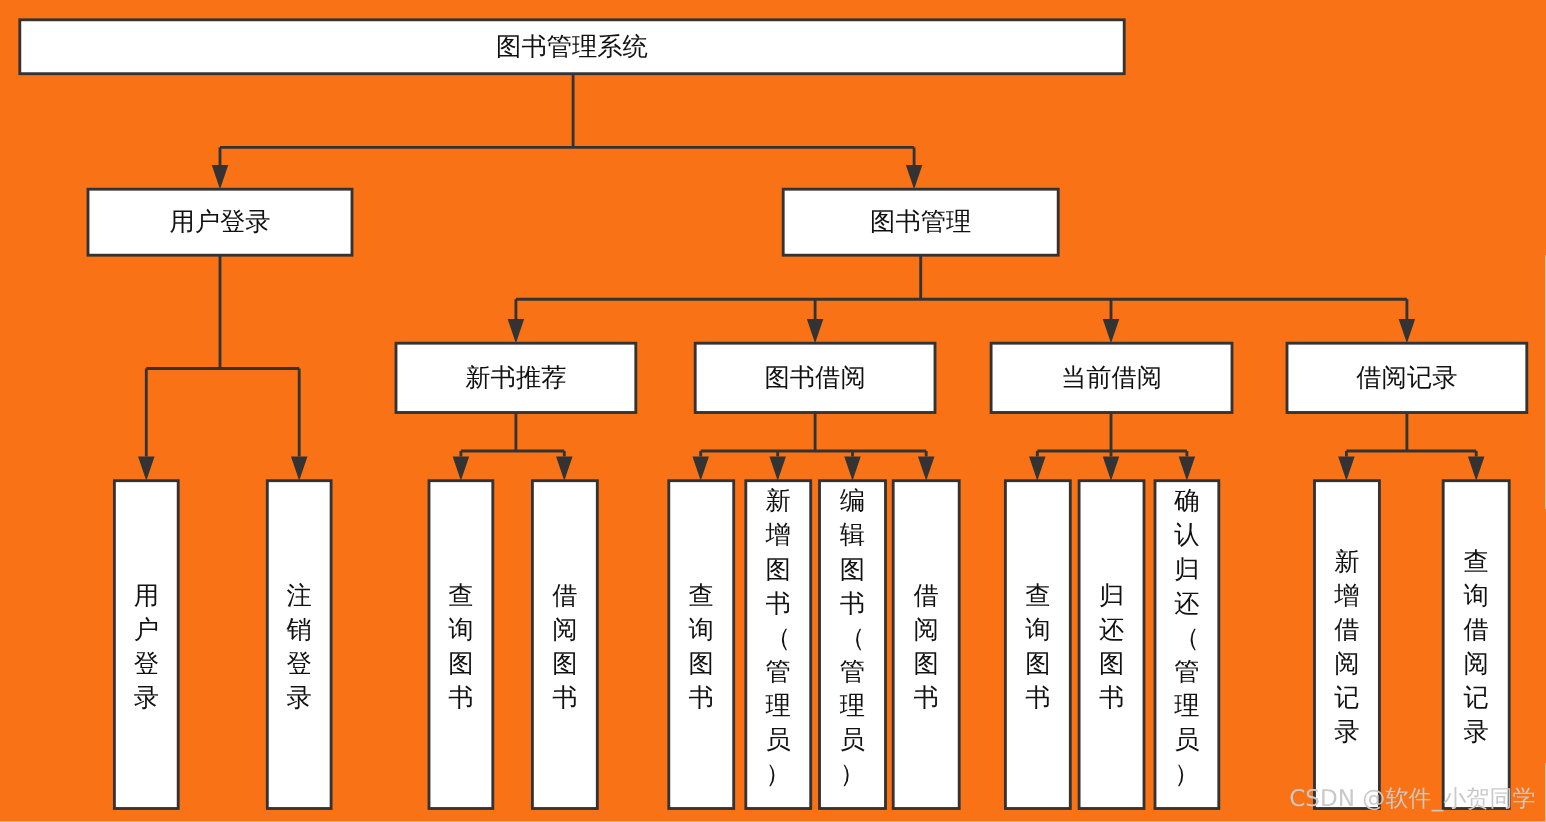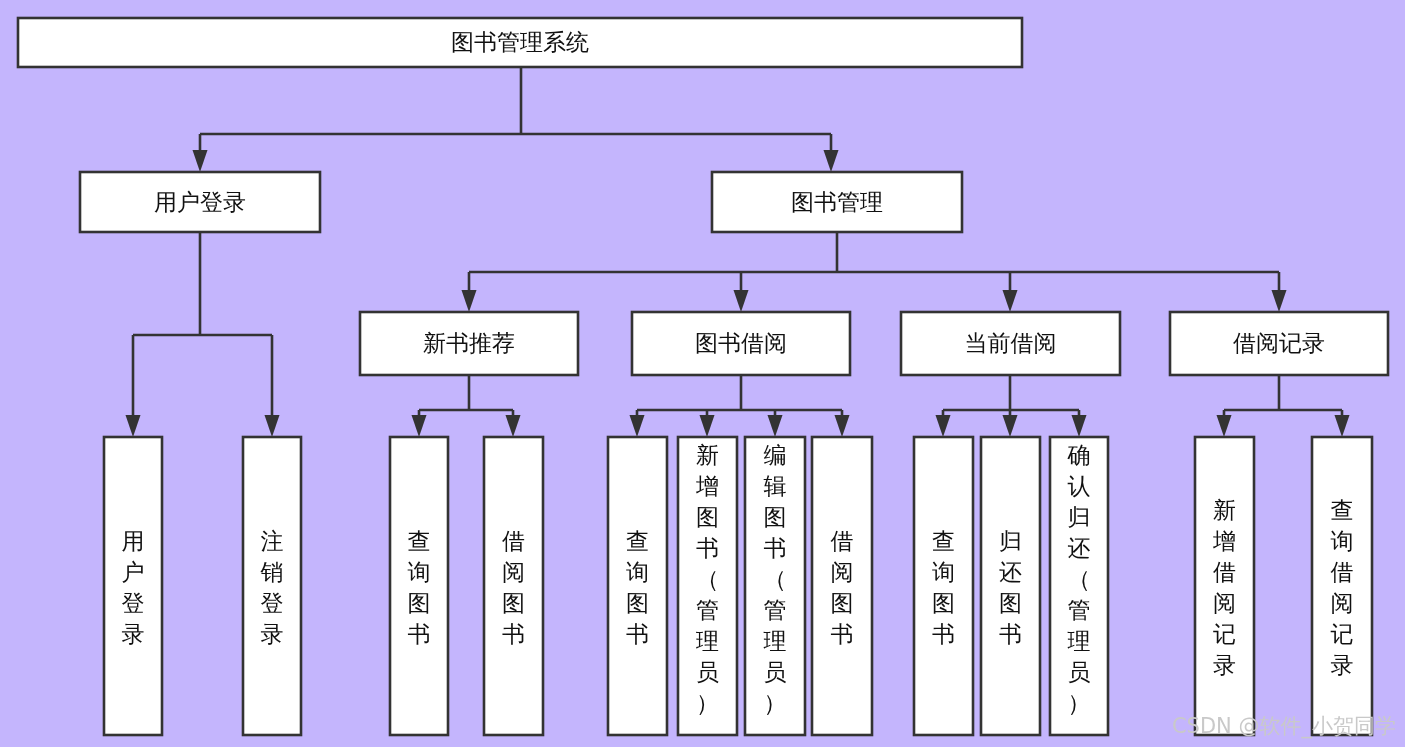--- a/index.html
+++ b/index.html
@@ -8,21 +8,21 @@
     padding: 0;
     background: #ffffff;
   }
   body {
     font-family: "DejaVu Sans", "Liberation Sans", sans-serif;
   }
   #diagram-root {
     position: relative;
     width: 1405px;
     height: 747px;
-    background: #c4b5fd;
+    background: #f97316;
     overflow: hidden;
   }
   svg.diagram-canvas {
     position: absolute;
     left: 0;
     top: 0;
     width: 1405px;
     height: 747px;
     display: block;
   }

